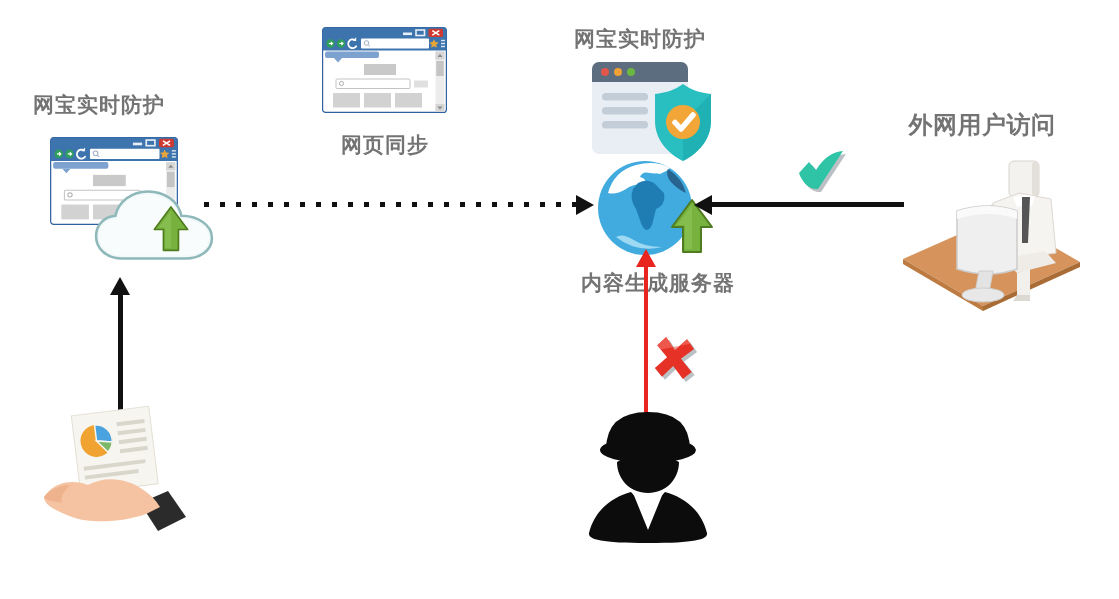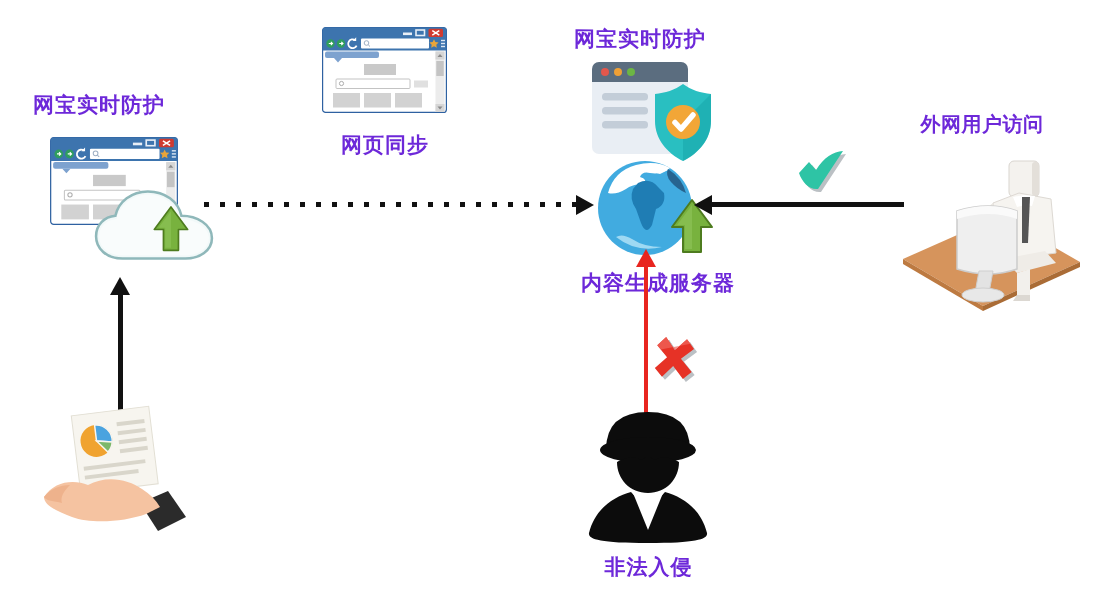--- a/index.html
+++ b/index.html
@@ -2,21 +2,21 @@
 <html><head>
 <meta charset="utf-8">
 <style>
   html,body{margin:0;padding:0;background:#fff;}
   #stage{
     position:relative;width:1119px;height:599px;background:#ffffff;overflow:hidden;
     font-family:"Liberation Sans","DejaVu Sans",sans-serif;color:#1a1a1a;
   }
   .abs{position:absolute;}
   .label{
-    font-size:21px;font-weight:600;letter-spacing:1px;white-space:nowrap;color:#6d28d9;
+    font-size:21px;font-weight:600;letter-spacing:1px;white-space:nowrap;color:#737373;
   }
   .label.center{text-align:center;white-space:normal;}
   
   .hline{position:absolute;background:#111;}
   .vline{position:absolute;background:#111;}
   .vline.red{background:#e8251f;}
   .dotline{
     position:absolute;height:5px;
     background:repeating-linear-gradient(90deg,#111 0 5px,transparent 5px 16px);
   }
@@ -138,21 +138,21 @@
   <div class="dotline" style="left:204px;top:202px;width:372px;"></div>
   <div class="ah right" style="left:576px;top:195px;"></div>
 
   <div class="hline" style="left:712px;top:202px;width:192px;height:4.5px;"></div>
   <div class="ah left" style="left:694px;top:195px;"></div>
 
   <svg class="abs shadowed" style="left:797px;top:149px;" width="50" height="44" viewBox="0 0 50 44">
     <path d="M2 24 L12 13 L19 21 C27 8 36 3 46 2 L21 40 C12 41 5 33 2 24 Z" fill="#2ec4a5"></path>
   </svg>
 
-  <div class="abs label center" style="left:880px;top:113px;width:204px;font-size:20px;line-height:23px;letter-spacing:0.5px;">
+  <div class="abs label center" style="left:880px;top:113px;width:204px;font-size:24px;line-height:23px;letter-spacing:0.5px;">
     <div>外网用户访问</div>
   </div>
 
   <svg class="abs" style="left:893px;top:149px;" width="195" height="162" viewBox="0 0 195 162">
 
     <polygon points="10,110 107,67 187,113 90,157" fill="#d6945c"></polygon>
     <polygon points="10,110 90,157 90,162 10,115" fill="#bd7a41"></polygon>
     <polygon points="90,157 187,113 187,118 90,162" fill="#aa6c36"></polygon>
 
     <rect x="116" y="12" width="30" height="36" rx="5" fill="#f4f2ee" stroke="#d9d5cf"></rect>
@@ -182,21 +182,20 @@
     </g>
   </svg>
 
   <svg class="abs" style="left:586px;top:406px;" width="124" height="142" viewBox="0 0 124 142">
     <path d="M20 44 Q20 6 62 6 Q104 6 104 44 Z" fill="#0c0c0c"></path>
     <ellipse cx="62" cy="44" rx="48" ry="13" fill="#0c0c0c"></ellipse>
     <path d="M31 56 C39 51 49 50 55 54 L62 50 L69 54 C75 50 85 51 93 56 C93 73 80 87 62 87 C44 87 31 73 31 56 Z" fill="#0c0c0c"></path>
     <path d="M3 127 C9 103 27 91 45 86 L62 105 L79 86 C97 91 115 103 121 127 C122 133 111 137 62 137 C13 137 2 133 3 127 Z" fill="#0c0c0c"></path>
     <polygon points="47,87 77,87 62,124" fill="#ffffff"></polygon>
   </svg>
-  <div class="abs label center" style="left:566px;top:553px;width:165px;">非法入侵</div>
 
   <div class="vline" style="left:118px;top:293px;width:4.5px;height:121px;"></div>
   <div class="ah up" style="left:110px;top:277px;"></div>
 
   <svg class="abs" style="left:36px;top:397px;" width="152" height="148" viewBox="0 0 152 148">
 
     <g transform="rotate(-7 77 55)">
       <rect x="40" y="14" width="78" height="78" fill="#f7f5ef" stroke="#e2dfd4"></rect>
       <circle cx="62" cy="42" r="16" fill="#f0a330"></circle>
       <path d="M62 42 L62 26 A16 16 0 0 1 77.4 45 Z" fill="#4aa3df" stroke="#f7f5ef" stroke-width="1.5"></path>

